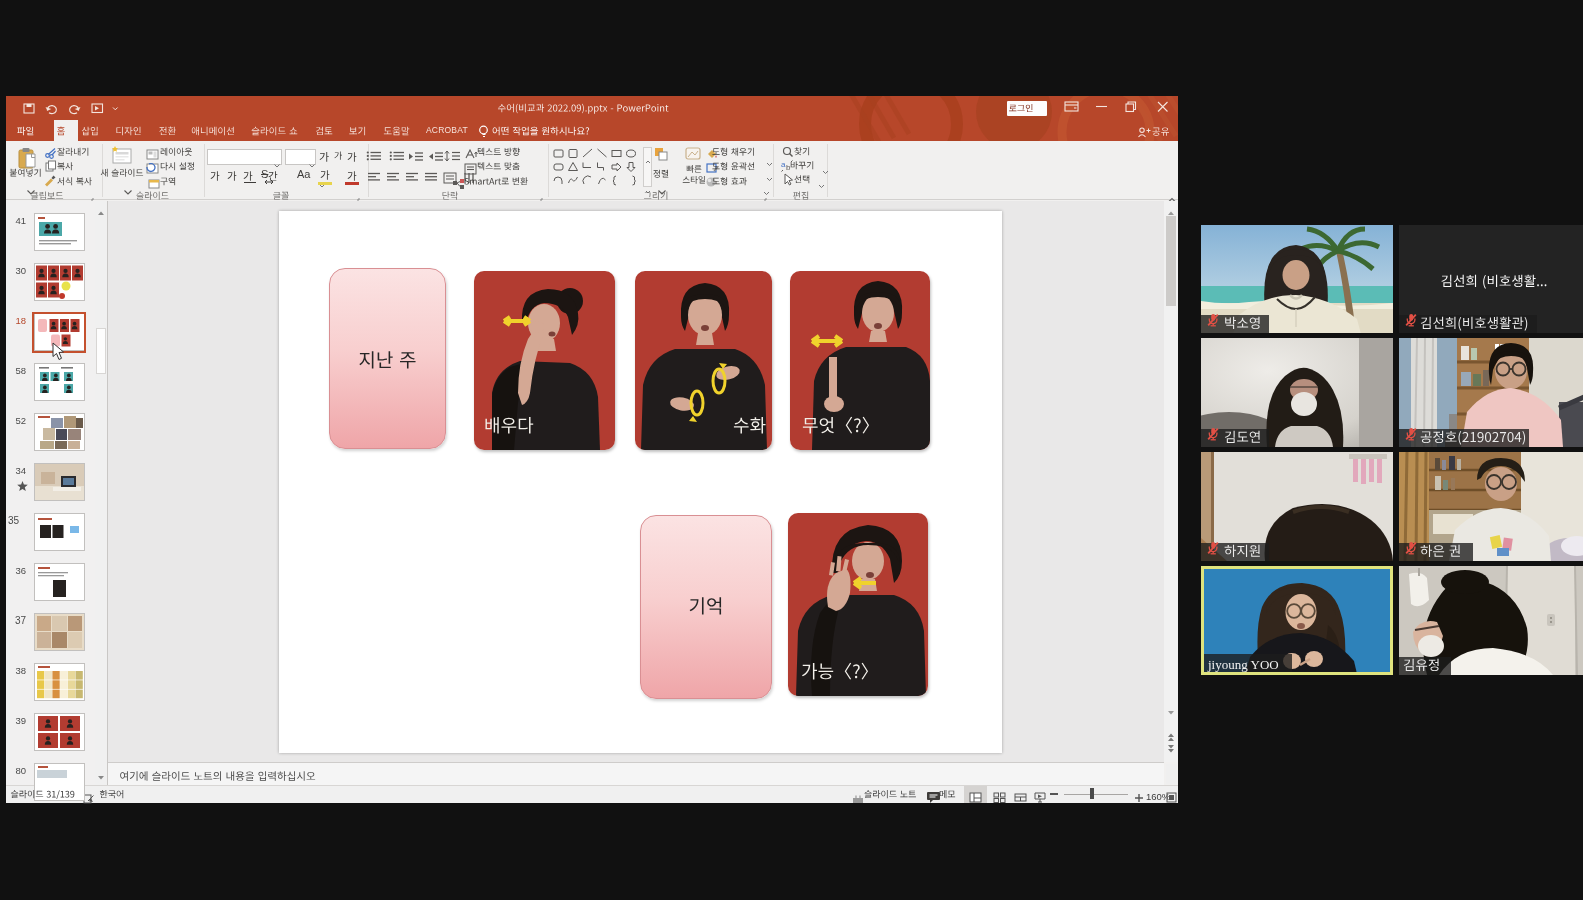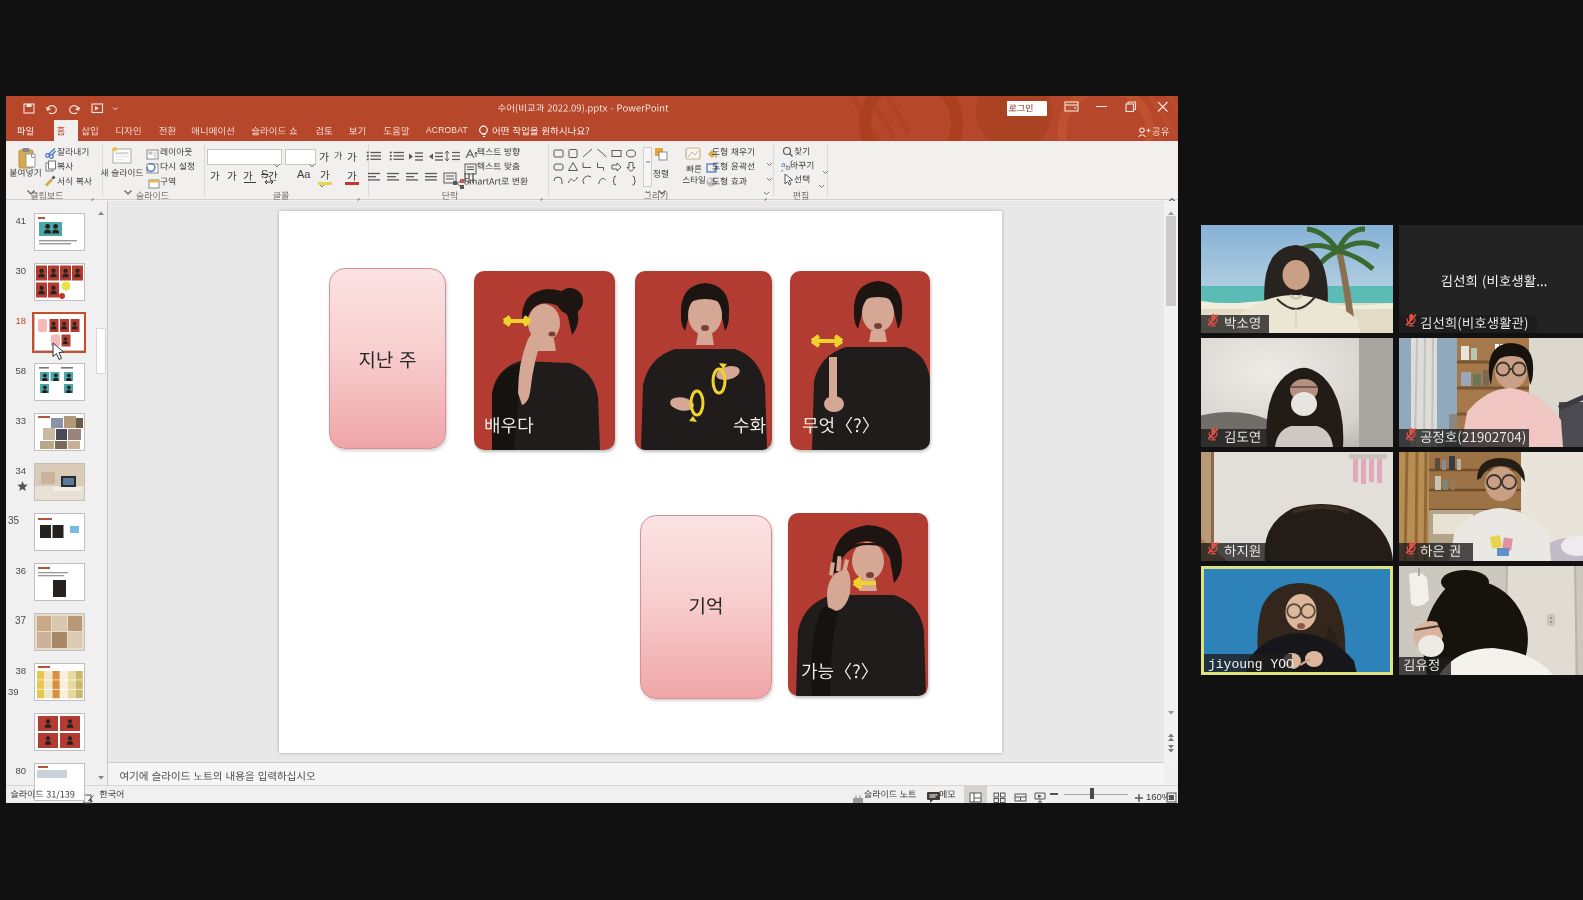--- a/index.html
+++ b/index.html
@@ -597,21 +597,21 @@
         <rect x="16" y="4" width="12" height="10" fill="#8A93A8"></rect>
         <rect x="29" y="2" width="12" height="12" fill="#B09878"></rect>
         <rect x="41" y="4" width="7" height="10" fill="#6A5A4A"></rect>
         <rect x="8" y="14" width="12" height="12" fill="#C9B9A0"></rect>
         <rect x="21" y="15" width="11" height="11" fill="#4A4A58"></rect>
         <rect x="33" y="15" width="13" height="11" fill="#98847A"></rect>
         <rect x="5" y="27" width="14" height="8" fill="#B9A888"></rect>
         <rect x="20" y="27" width="12" height="8" fill="#7A6A58"></rect>
         <rect x="33" y="27" width="12" height="8" fill="#C8B098"></rect>
       </svg></div>
-<div class="abs" style="left:2px;top:319px;width:18px;text-align:right;font-size:9.5px;color:#4A4A4A">33</div>
+<div class="abs" style="left:2px;top:319px;width:18px;text-align:right;font-size:9.5px;color:#4A4A4A">52</div>
 <div class="abs" style="left:28.5px;top:368px;width:49px;height:36px;overflow:hidden;box-shadow:0 0 0 1px #C2C0BE"><svg width="49" height="36" viewBox="0 0 49 36">
         <rect width="49" height="36" fill="#D9CBB8"></rect>
         <rect y="22" width="49" height="14" fill="#E8E0D2"></rect>
         <rect x="26" y="12" width="15" height="11" fill="#2A2A2E"></rect>
         <rect x="28" y="14" width="11" height="7" fill="#5A7A9A"></rect>
         <rect x="18" y="23" width="28" height="4" fill="#F2EEE6"></rect>
         <rect x="6" y="8" width="14" height="12" fill="#C9B39A"></rect>
       </svg></div>
 <div class="abs" style="left:2px;top:369px;width:18px;text-align:right;font-size:9.5px;color:#4A4A4A">34</div>
 <div class="abs" style="left:28.5px;top:418px;width:49px;height:36px;overflow:hidden;box-shadow:0 0 0 1px #C2C0BE"><svg width="49" height="36" viewBox="0 0 49 36">
@@ -683,21 +683,21 @@
         <g transform="translate(9.8,22.3) scale(1.07143)">
           <circle cx="3" cy="2" r="2" fill="#262220"></circle>
           <path d="M0 8 Q0 4.5 3 4.5 Q6 4.5 6 8z" fill="#262220"></path>
         </g>
         <rect x="25" y="19" width="20" height="15" fill="#B23C31"></rect>
         <g transform="translate(31.8,22.3) scale(1.07143)">
           <circle cx="3" cy="2" r="2" fill="#262220"></circle>
           <path d="M0 8 Q0 4.5 3 4.5 Q6 4.5 6 8z" fill="#262220"></path>
         </g>
       </svg></div>
-<div class="abs" style="left:2px;top:590px;width:18px;text-align:left;font-size:9.5px;color:#4A4A4A">39</div>
+<div class="abs" style="left:2px;top:619px;width:18px;text-align:right;font-size:9.5px;color:#4A4A4A">39</div>
 <div class="abs" style="left:28.5px;top:668px;width:49px;height:36px;overflow:hidden;box-shadow:0 0 0 1px #C2C0BE"><svg width="49" height="36" viewBox="0 0 49 36">
         <rect width="49" height="36" fill="#FFF"></rect>
         <rect x="3" y="2" width="10" height="2" fill="#B5533C"></rect>
         <rect x="2" y="6" width="30" height="8" fill="#C9D2D8"></rect>
       </svg></div>
 <div class="abs" style="left:2px;top:669px;width:18px;text-align:right;font-size:9.5px;color:#4A4A4A">80</div>
 <div class="abs" style="left:26px;top:215.5px;width:54px;height:41px;border:2px solid #C4502E"></div>
 <div class="abs" style="left:11px;top:382px"><svg width="11" height="11" viewBox="0 0 11 11">
         <path d="M5.5 0 l1.4 3.6 3.9.2 -3 2.4 1 3.8 -3.3-2.1 -3.3 2.1 1-3.8 -3-2.4 3.9-.2z" fill="#555"></path>
       </svg></div>
@@ -916,21 +916,21 @@
         <circle cx="90" cy="42" r="6.8"></circle>
         <circle cx="104" cy="42" r="6.8"></circle>
         <line x1="96" y1="42" x2="98" y2="42"></line>
       </g>
       <ellipse cx="97" cy="57" rx="4" ry="3" fill="#8A5A4A"></ellipse>
       <path d="M40 109 L46 88 Q66 64 97 64 Q128 66 150 92 L154 109z" fill="#17171B"></path>
       <ellipse cx="88" cy="92" rx="9" ry="8" fill="#DCB79C"></ellipse>
       <ellipse cx="110" cy="90" rx="9" ry="8" fill="#DCB79C"></ellipse>
       <path d="M96 96 l10 -6" stroke="#C9A086" stroke-width="2.5"></path>
     </svg><div class="vlabel" style="width:88px"></div></div>
-<div class="abs" style="left:1208px;top:657px;z-index:62;color:#F2F2F2;font-size:13px;font-family:Liberation Mono, monospace">jiyoung YOO</div>
+<div class="abs" style="left:1208px;top:657px;z-index:62;color:#F2F2F2;font-size:13px;font-family:Liberation Serif, serif">jiyoung YOO</div>
 <div class="vcell" style="left:1398.5px;top:566.2px;width:184.5px;height:108.5px;"><svg width="192" height="108.5" viewBox="0 0 192 108.5">
       <rect width="192" height="109" fill="#CCC8C0"></rect>
       <rect x="108" width="68" height="109" fill="#E0DCD4"></rect>
       <line x1="108" y1="0" x2="106" y2="109" stroke="#B8B4AC" stroke-width="2"></line>
       <line x1="176" y1="0" x2="178" y2="109" stroke="#B8B4AC" stroke-width="2"></line>
       <rect x="148" y="48" width="8" height="12" rx="2" fill="#C9C5BD"></rect>
       <circle cx="152" cy="52" r="1" fill="#8A867E"></circle>
       <circle cx="152" cy="56" r="1" fill="#8A867E"></circle>
       <path d="M10 8 Q22 4 28 12 L30 34 Q20 44 12 38z" fill="#F2F0EA"></path>
       <line x1="20" y1="2" x2="20" y2="10" stroke="#AAA69E" stroke-width="2"></line>

